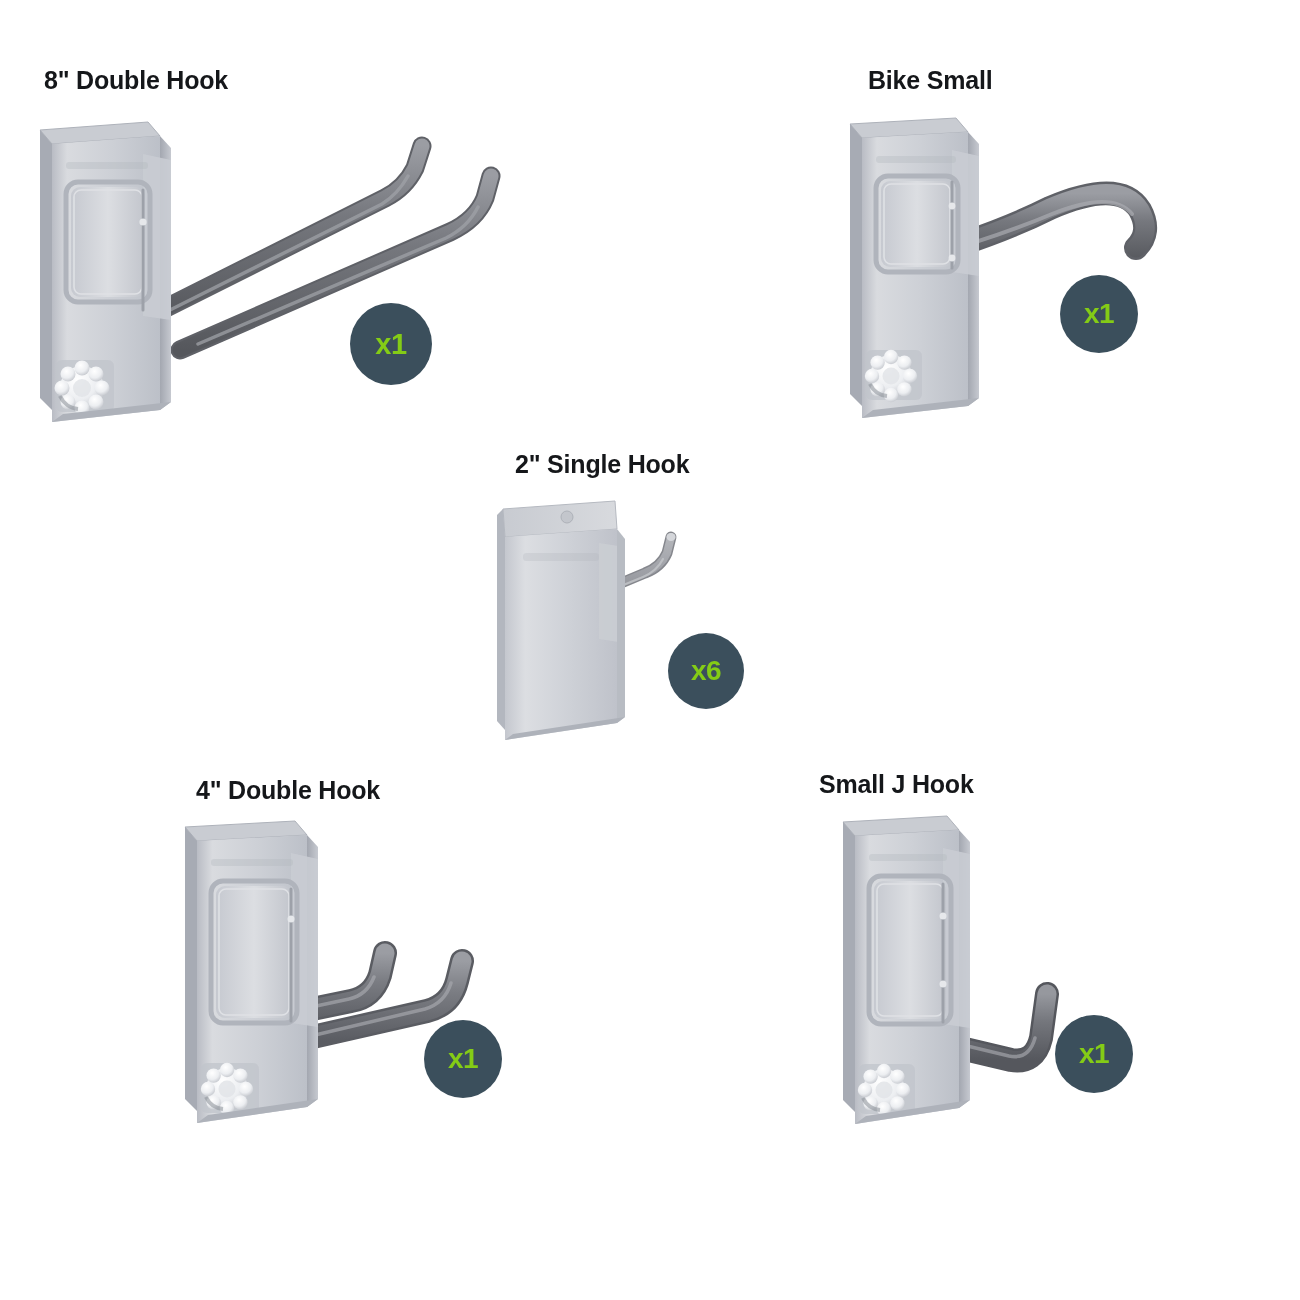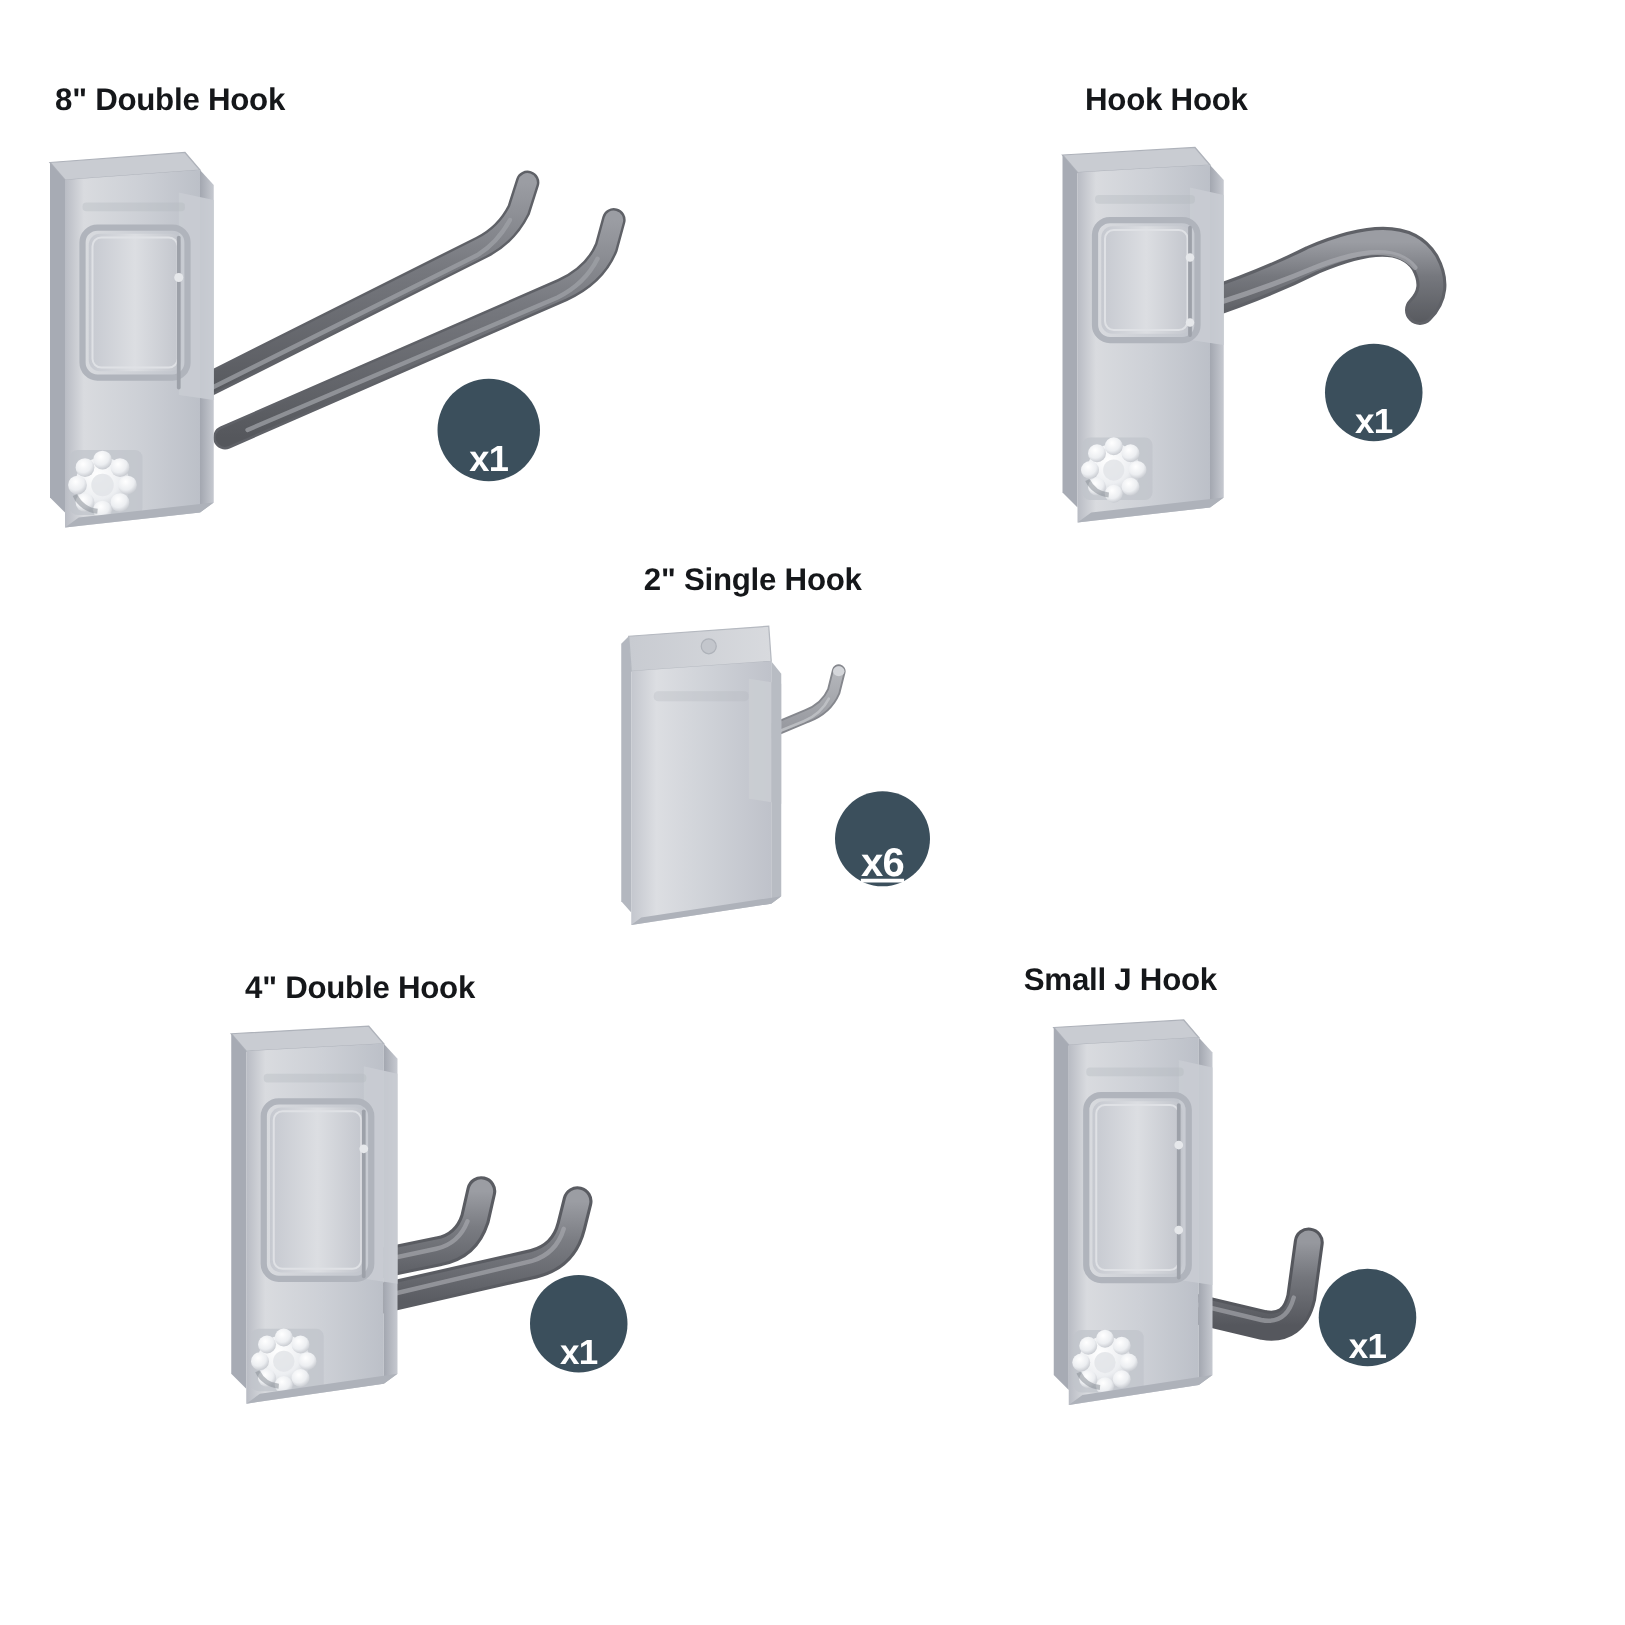--- a/index.html
+++ b/index.html
@@ -36,23 +36,23 @@
     color: #15171a;
     white-space: nowrap;
     line-height: 1;
   }
 
   
   .qty-badge {
     position: absolute;
     border-radius: 50%;
     display: flex;
-    align-items: flex-end;
+    align-items: center;
     justify-content: center;
-    color: #ffffff;
+    color: #84cc16;
     font-family: "Liberation Sans", sans-serif;
     font-weight: bold;
     letter-spacing: -0.5px;
     z-index: 40;
   }
 
   
   .art {
     position: absolute;
     overflow: visible;
@@ -150,21 +150,21 @@
       </svg>
     </div>
 
     <div class="qty-badge" style="left:350px; top:303px; width:82px; height:82px; background:#3b4f5c; font-size:29px;">
       <span>x1</span>
     </div>
   </div>
 
   <div class="product" style="left:820px; top:0; width:400px; height:460px;">
 
-    <div class="product-title" style="left:48px; top:68px;">Hook Hook</div>
+    <div class="product-title" style="left:48px; top:68px;">Bike Small</div>
 
     <div class="art" style="left:20px; top:110px; width:360px; height:330px;">
       <svg width="360" height="330" viewBox="0 0 360 330" xmlns="http://www.w3.org/2000/svg">
         <defs>
           <linearGradient id="gb-plate" x1="0" y1="0" x2="1" y2="0">
             <stop offset="0%" stop-color="#b9bcc4"></stop>
             <stop offset="14%" stop-color="#d9dbdf"></stop>
             <stop offset="55%" stop-color="#cdd0d6"></stop>
             <stop offset="100%" stop-color="#bcc0c8"></stop>
           </linearGradient>
@@ -277,21 +277,21 @@
         <path d="M122 34 L130 44 L130 222 L122 228 Z" fill="#b8bcc3"></path>
 
         <g opacity="0.3">
           <rect x="28" y="58" width="76" height="8" rx="3.5" fill="#b2b6bd"></rect>
         </g>
 
         <path d="M10 245 L122 228 L130 222 L18 239 Z" fill="#aeb2ba"></path>
       </svg>
     </div>
 
-    <div class="qty-badge" style="left:198px; top:203px; width:76px; height:76px; background:#3b4f5c; font-size:32px;text-decoration:underline;">
+    <div class="qty-badge" style="left:198px; top:203px; width:76px; height:76px; background:#3b4f5c; font-size:28px;">
       <span>x6</span>
     </div>
   </div>
 
   <div class="product" style="left:150px; top:750px; width:400px; height:430px;">
 
     <div class="product-title" style="left:46px; top:28px;">4" Double Hook</div>
 
     <div class="art" style="left:25px; top:65px; width:340px; height:320px;">
       <svg width="340" height="320" viewBox="0 0 340 320" xmlns="http://www.w3.org/2000/svg">

